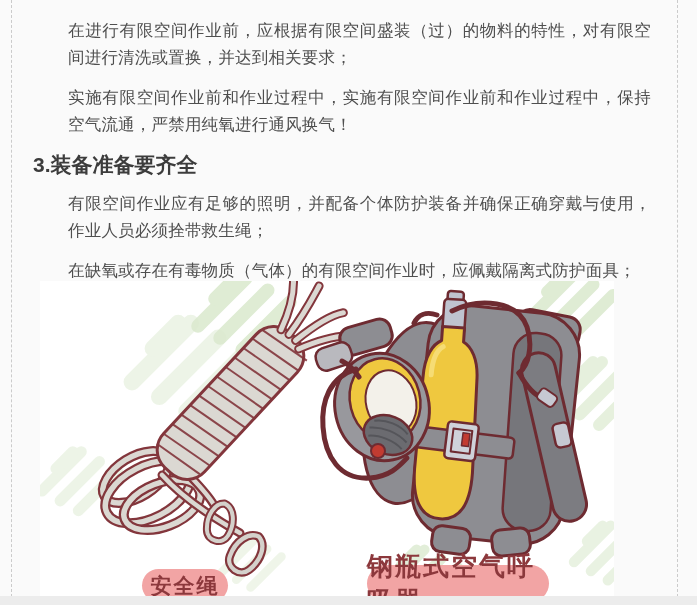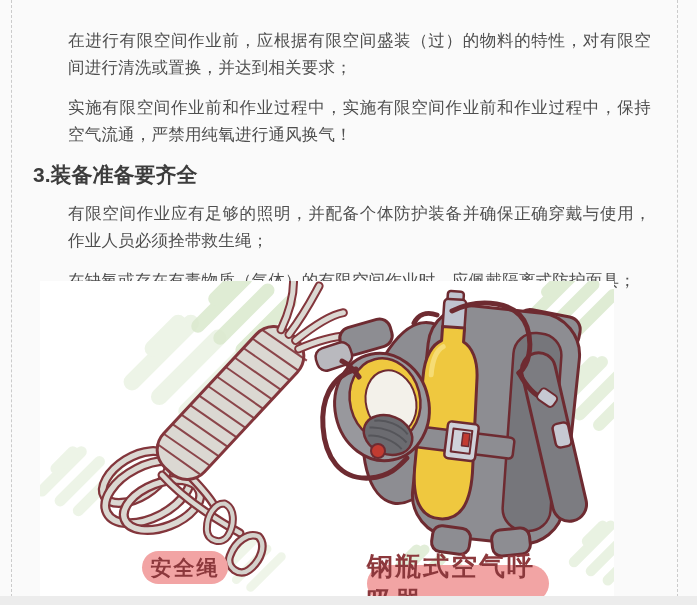--- a/index.html
+++ b/index.html
@@ -4,41 +4,41 @@
 <style>
   html,body{margin:0;padding:0;}
   body{
     width:697px;height:605px;position:relative;overflow:hidden;
     background:#fafafa;
     font-family:"Liberation Sans","DejaVu Sans",sans-serif;
   }
   .dashed-border{position:absolute;top:0;height:597px;width:0;border-left:1px dashed #cbcbcb;}
   .dashed-border.left{left:11px;}
   .dashed-border.right{left:677px;}
-  .content{position:absolute;left:11px;top:0;width:666px;padding-top:27px;}
+  .content{position:absolute;left:11px;top:0;width:666px;padding-top:17px;}
   .content p{
     font-size:16.5px;line-height:27px;color:#4f4f4f;
     text-align:justify;margin:0 26px 13px 57px;
     letter-spacing:0.2px;
   }
   .content h3{
     font-size:21px;line-height:27px;color:#3c3c3c;font-weight:bold;
     margin:1px 26px 12px 22px;
   }
   .figure{
     position:absolute;left:40px;top:281px;width:574px;height:315px;
     background:#ffffff;
   }
   .figure svg{position:absolute;left:0;top:0;}
   .pill{
     position:absolute;background:#f2a4a4;color:#8c383c;
     font-weight:bold;display:flex;align-items:center;justify-content:center;
     letter-spacing:2px;
   }
-  .pill.rope-label{left:102px;top:270px;width:86px;height:33px;border-radius:17px;font-size:21px;}
+  .pill.rope-label{left:102px;top:288px;width:86px;height:33px;border-radius:17px;font-size:21px;}
   .pill.respirator-label{left:327px;top:284px;width:182px;height:37px;border-radius:19px;font-size:26px;}
   .footer-strip{position:absolute;left:0;right:0;bottom:0;height:9px;background:#ececec;}
 </style>
 </head>
 <body>
 
 <div class="page">
 
   <div class="dashed-border left"></div>
   <div class="dashed-border right"></div>

